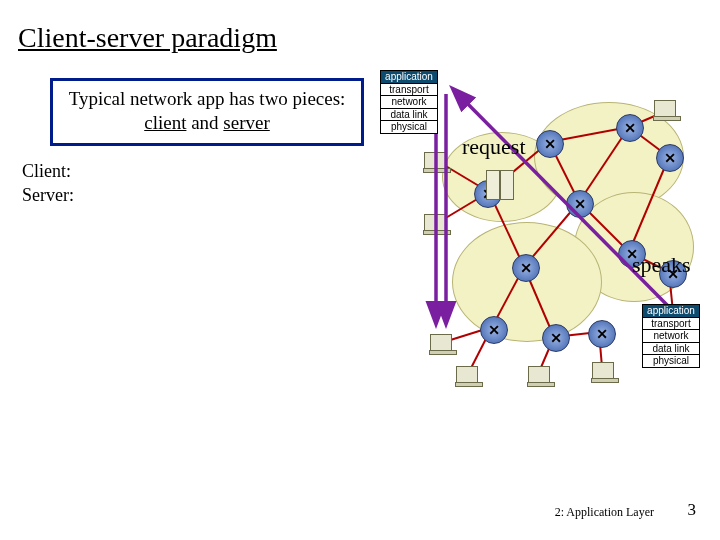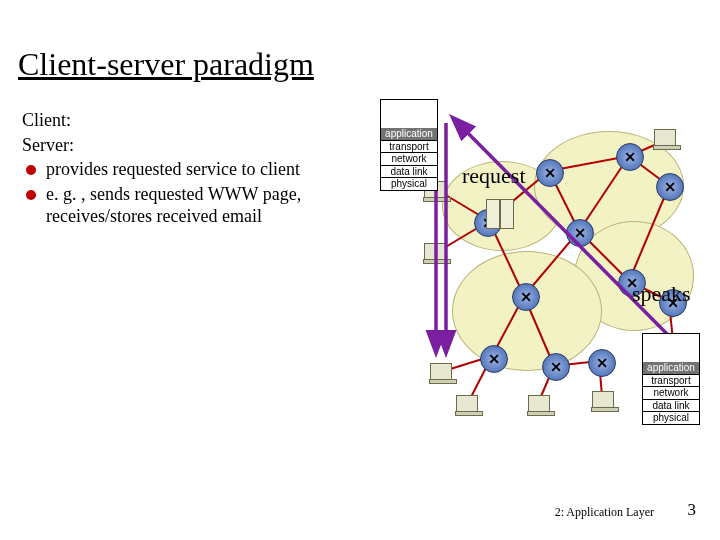--- a/index.html
+++ b/index.html
@@ -5,25 +5,24 @@
   * { margin: 0; padding: 0; box-sizing: border-box; }
   body {
     width: 720px;
     height: 540px;
     background: #fff;
     font-family: "Times New Roman", serif;
     position: relative;
     overflow: hidden;
   }
   .title {
-    font-size: 32px;
+    font-size: 28px;
     text-decoration: underline;
     padding: 22px 16px 6px 18px;
     font-weight: normal;
-    margin-top: 24px;
   }
   .content {
     display: flex;
     padding: 18px 14px 0 22px;
   }
   .left {
     width: 352px;
     flex-shrink: 0;
   }
   .subtitle-box {
@@ -140,21 +139,21 @@
     flex-direction: column;
     width: 58px;
   }
   .stack div {
     border-bottom: 1px solid #000;
     text-align: center;
     padding: 0 2px;
     line-height: 1.15;
   }
   .stack div:last-child { border-bottom: none; }
-  .stack .hl { background: #737373; color: #fff; margin-top: 28px; }
+  .stack .hl { background: #0c4a6e; color: #fff; }
 
   .arrow-label {
     position: absolute;
     font-size: 22px;
     font-weight: normal;
   }
 
   .big-arrow {
     position: absolute;
     stroke: #7a1fa0;
@@ -175,28 +174,27 @@
     font-size: 17px;
   }
 </style>
 </head>
 <body>
 
 <h1 class="title">Client-server paradigm</h1>
 
 <div class="content">
   <div class="left">
+    <div class="subtitle-box">
+      <span>Typical network app has two pieces: </span><span class="u">client</span><span> and </span><span class="u">server</span>
+    </div>
 
     <div class="body-text">
       <div class="heading">Client:</div>
       <div class="heading">Server:</div>
-      <ul class="bullets">
-        <li>provides requested service to client</li>
-        <li>e. g. , sends requested WWW page, receives/stores received email</li>
-      </ul>
     </div>
   </div>
 
   <div class="right">
     <div class="diagram">
 
       <div class="cloud c1"></div>
       <div class="cloud c2"></div>
       <div class="cloud c3"></div>
       <div class="cloud c4"></div>

